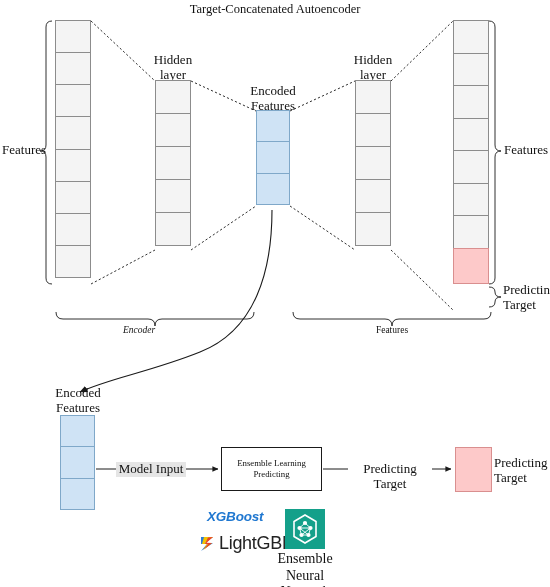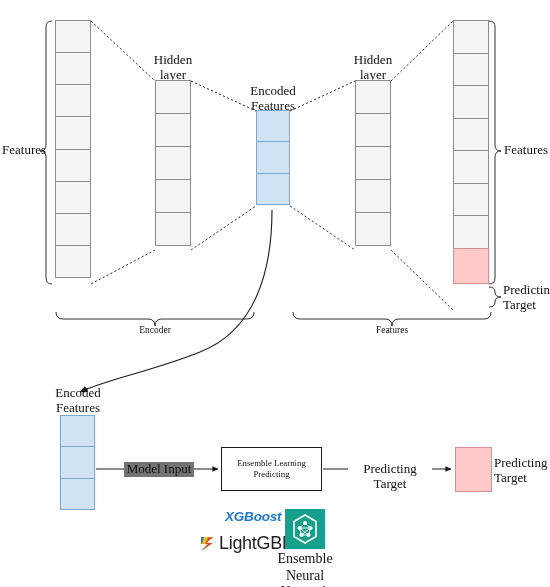--- a/index.html
+++ b/index.html
@@ -23,21 +23,21 @@
   .cell.blue{background:#cfe3f5;border-color:#7fa8c9;}
   .cell.pink{background:#fdc9c9;border-color:#d98f8f;}
 
   .smalltext{font-size:13px;}
   .midtext{font-size:9.5px;}
 
   #logo-xgboost{
     position:absolute;left:207px;top:509px;
     font-family:"Liberation Sans","DejaVu Sans",sans-serif;
     font-weight:bold;font-style:italic;font-size:13.5px;
-    color:#1f77d0;letter-spacing:-0.2px;margin-left:18px;
+    color:#1f77d0;letter-spacing:-0.2px;
   }
   #logo-lightgbm{
     position:absolute;left:200px;top:533px;
     display:flex;align-items:center;gap:4px;
   }
   #logo-lightgbm .lgtext{
     font-family:"Liberation Sans","DejaVu Sans",sans-serif;
     font-size:18px;color:#222;letter-spacing:-0.3px;
   }
   #logo-enn{position:absolute;left:285px;top:509px;width:40px;height:40px;background:#14a08a;}
@@ -48,20 +48,21 @@
     box-sizing:border-box;border:1.4px solid #1a1a1a;background:#fff;
     display:flex;align-items:center;justify-content:center;text-align:center;
     font-size:8.8px;line-height:1.25;
   }
 </style>
 </head>
 <body>
 
 <div id="stage">
 
+  <div class="lbl" id="title">Target-Concatenated Autoencoder</div>
 
   <svg class="layer" viewBox="0 0 550 587">
     <defs>
       <marker id="arrowhead" markerWidth="7" markerHeight="6" refX="6.5" refY="3" orient="auto">
         <path d="M0,0 L7,3 L0,6 z" fill="#1a1a1a"></path>
       </marker>
       <marker id="arrowhead-s" markerWidth="6" markerHeight="5.5" refX="5.6" refY="2.75" orient="auto">
         <path d="M0,0 L6,2.75 L0,5.5 z" fill="#1a1a1a"></path>
       </marker>
     </defs>
@@ -158,32 +159,32 @@
     <div class="cell" style="height:33.5px;margin-top:-1px"></div>
     <div class="cell" style="height:33.5px;margin-top:-1px"></div>
     <div class="cell" style="height:33.5px;margin-top:-1px"></div>
     <div class="cell" style="height:33.5px;margin-top:-1px"></div>
     <div class="cell pink" style="height:36px;margin-top:-1px"></div>
   </div>
   <div class="lbl smalltext" style="left:504px;top:143px;width:48px;text-align:left;">Features</div>
   <div class="lbl smalltext" style="left:503px;top:283px;width:52px;text-align:left;">Predicting
 Target</div>
 
-  <div class="lbl midtext" style="left:120px;top:325px;width:70px;">Encoder</div>
+  <div class="lbl midtext" style="left:104px;top:325px;width:70px;font-style:italic;">Encoder</div>
   <div class="lbl midtext" style="left:357px;top:325px;width:70px;">Features</div>
 
   <div class="lbl smalltext" style="left:43px;top:386px;width:70px;">Encoded
 Features</div>
   <div class="cellcol" id="bottom-enc-col" style="left:60px;top:415px;width:35px;height:97px;">
     <div class="cell blue" style="height:32.3px"></div>
     <div class="cell blue" style="height:32.3px;margin-top:-1px"></div>
     <div class="cell blue" style="height:32.3px;margin-top:-1px"></div>
   </div>
 
-  <div class="lbl smalltext" style="left:124px;top:462px;width:70px;background:#737373;">Model Input</div>
+  <div class="lbl smalltext" style="left:116px;top:462px;width:70px;background:#e5e5e5;">Model Input</div>
 
   <div class="ens-box">
     <span>Ensemble Learning
 Predicting</span>
   </div>
 
   <div class="lbl smalltext" style="left:348px;top:462px;width:84px;background:#fff;">Predicting Target</div>
 
   <div class="cell pink" style="position:absolute;left:455px;top:447px;width:37px;height:45px;"></div>
   <div class="lbl smalltext" style="left:494px;top:456px;width:56px;text-align:left;">Predicting

